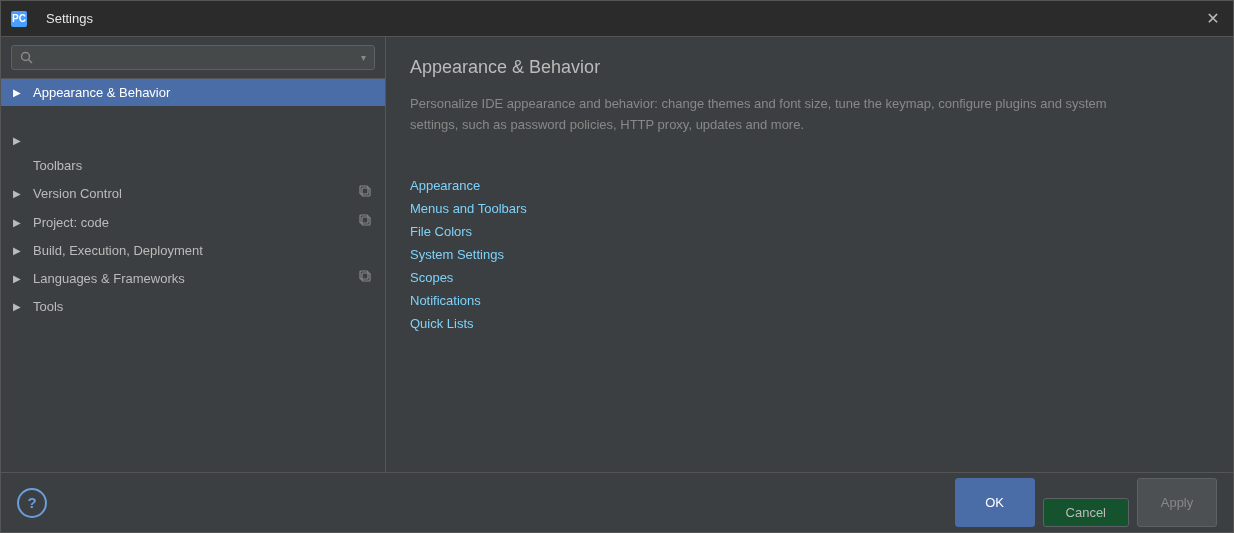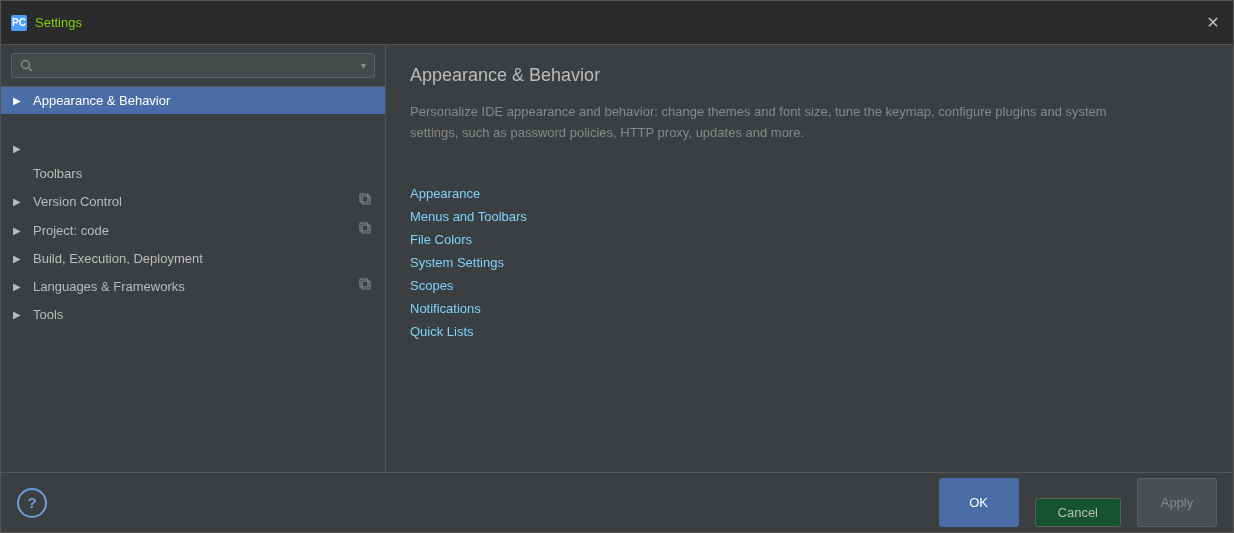--- a/index.html
+++ b/index.html
@@ -22,21 +22,21 @@
       height: 533px;
       background: #3c3f41;
       border: 1px solid #555;
       display: flex;
       flex-direction: column;
       box-shadow: 0 4px 20px rgba(0,0,0,0.5);
     }
 
     .title-bar {
       background: #2b2b2b;
-      height: 44px;
+      height: 36px;
       display: flex;
       align-items: center;
       justify-content: space-between;
       padding: 0 10px;
       border-bottom: 1px solid #555;
       flex-shrink: 0;
     }
 
     .title-bar-left {
       display: flex;
@@ -51,22 +51,23 @@
       border-radius: 2px;
       display: flex;
       align-items: center;
       justify-content: center;
       font-size: 10px;
       font-weight: bold;
       color: white;
     }
 
     .title-bar-title {
-      color: #84cc16;
-      font-size: 13px;
+      color: #e5e5e5;
+      font-size: 13px;
+      margin-left: 11px;
     }
 
     .title-bar-close {
       width: 20px;
       height: 20px;
       display: flex;
       align-items: center;
       justify-content: center;
       color: #bbbbbb;
       cursor: pointer;
@@ -223,21 +224,21 @@
       font-size: 15px;
       font-weight: bold;
       cursor: pointer;
       display: flex;
       align-items: center;
       justify-content: center;
     }
 
     .action-buttons {
       display: flex;
-      gap: 16px;
+      gap: 8px;
     }
 
     .btn {
       padding: 6px 22px;
       font-size: 13px;
       border-radius: 3px;
       cursor: pointer;
       border: 1px solid transparent;
       min-width: 80px;
       text-align: center;

